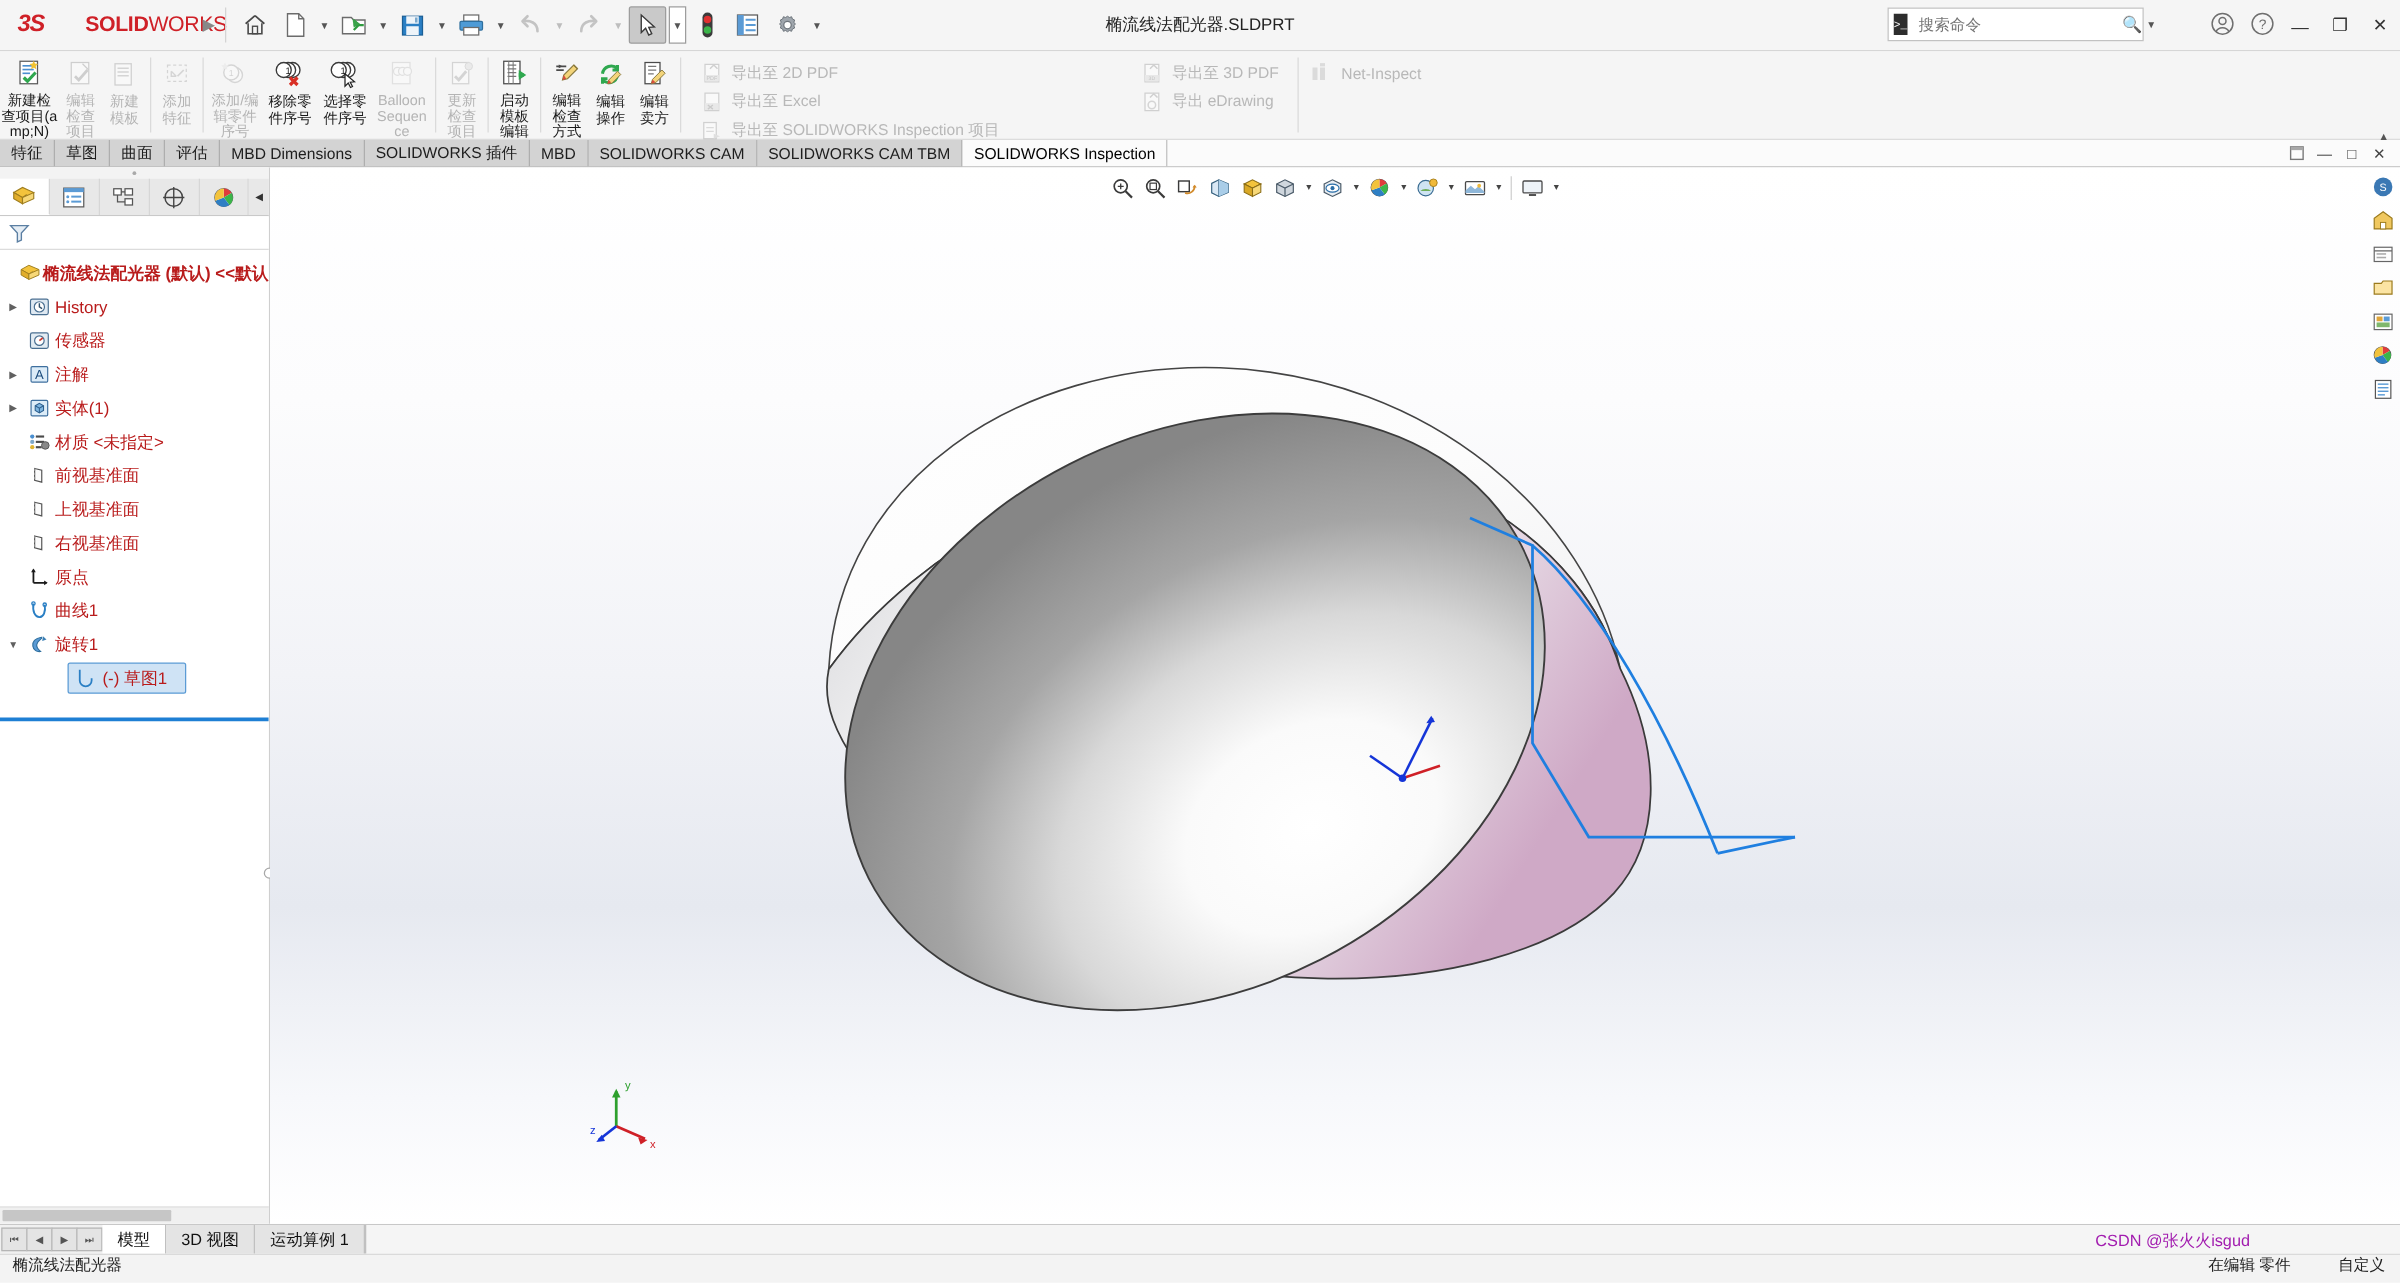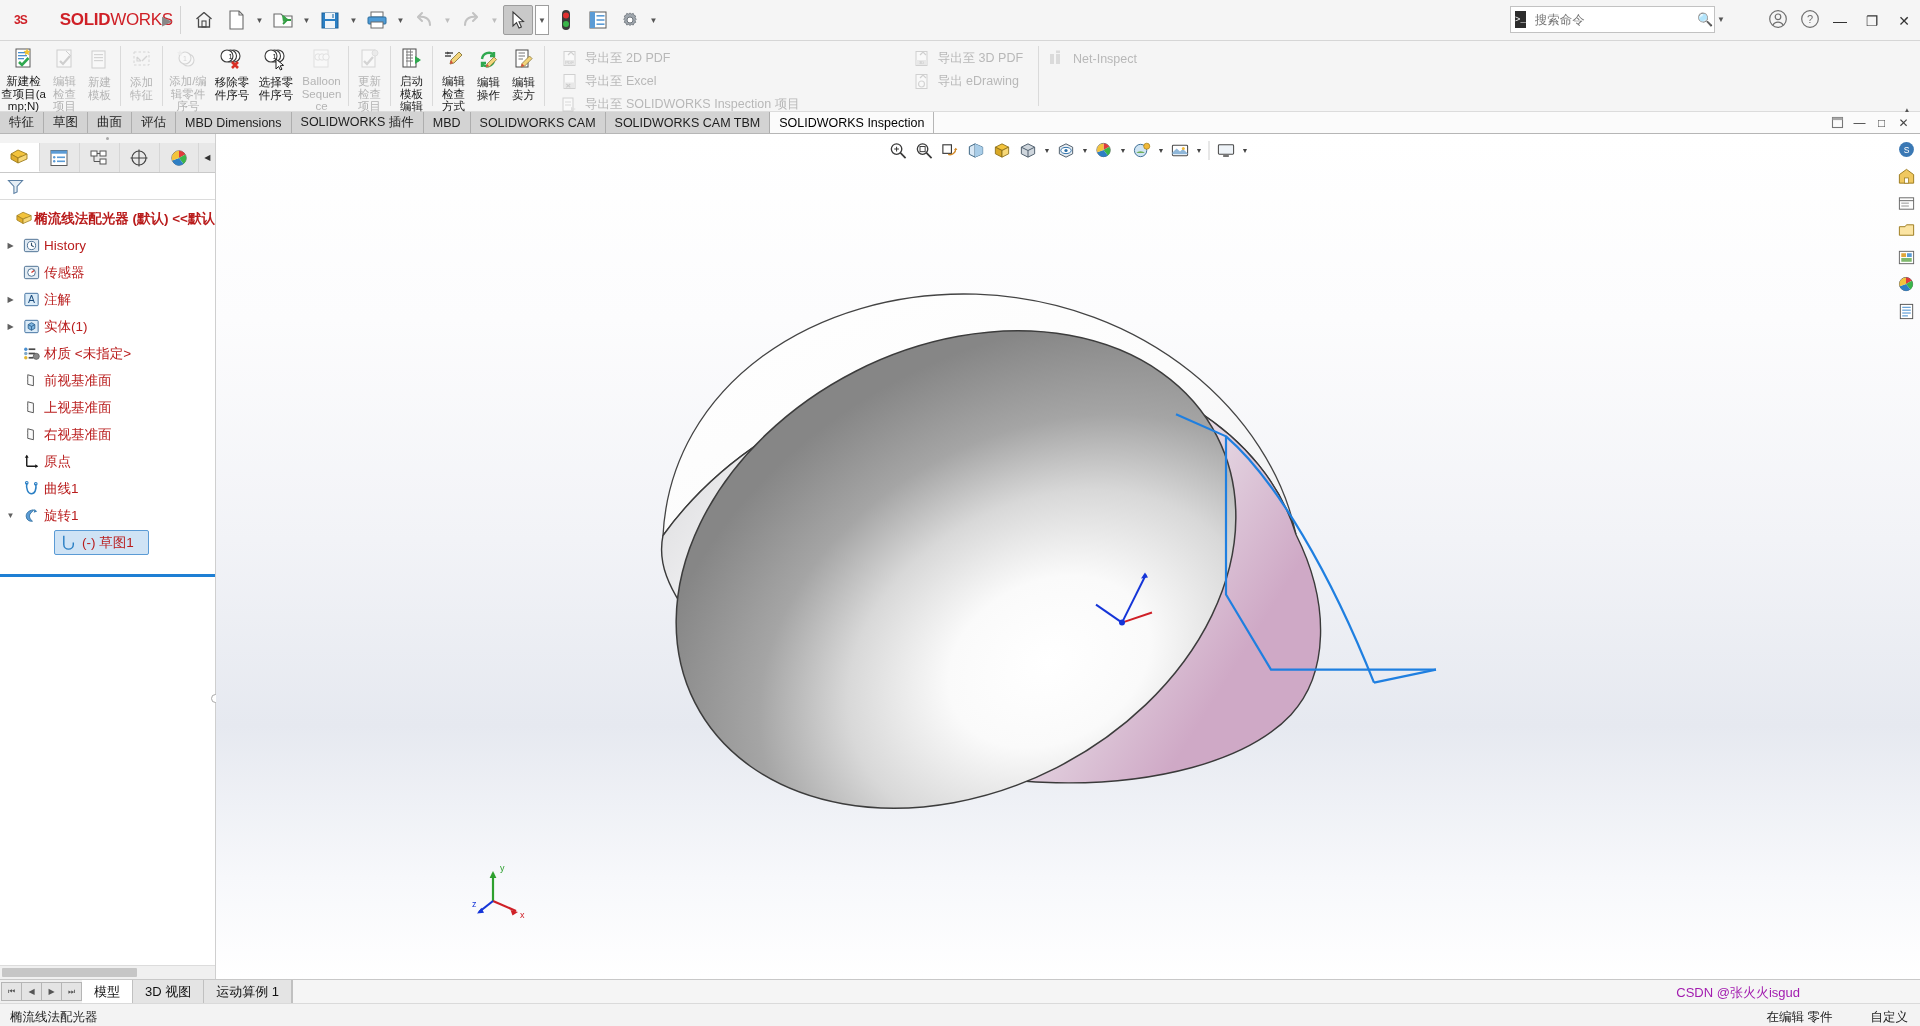--- a/index.html
+++ b/index.html
@@ -12,21 +12,21 @@
     -webkit-font-smoothing:antialiased;
   }
   .app { position:relative; width:1920px; height:1026px; display:flex; flex-direction:column; background:#f5f5f5; }
 
   
   .titlebar {
     height:41px; min-height:41px; display:flex; align-items:center;
     background:#f5f5f5; border-bottom:1px solid #d6d6d6; position:relative;
   }
   .sw-logo { display:flex; align-items:center; padding-left:14px; width:150px; }
-  .sw-logo .ds { color:#cf2027; font-weight:bold; font-size:12px; letter-spacing:-1px; }
+  .sw-logo .ds { color:#cf2027; font-weight:bold; font-size:19px; letter-spacing:-1px; font-style:italic; }
   .sw-logo .solid { color:#cf2027; font-weight:bold; font-size:17px; letter-spacing:-0.3px;margin-left:33px; }
   .sw-logo .works { color:#cf2027; font-weight:normal; font-size:17px; letter-spacing:-0.3px; }
   .logo-arrow { color:#888; font-size:13px; margin-left:12px; }
   .tb-sep { width:1px; height:28px; background:#d4d4d4; margin:0 8px; }
   .tb-group { display:flex; align-items:center; gap:2px; }
   .tb-btn {
     width:30px; height:30px; display:flex; align-items:center; justify-content:center;
     border:1px solid transparent; border-radius:2px; cursor:default; position:relative;
   }
   .tb-btn.sel { background:#c9c9c9; border:1px solid #9d9d9d; }
@@ -156,21 +156,21 @@
   
   .bottomstrip { height:24px; min-height:24px; display:flex; align-items:stretch; background:#f0f0f0; border-top:1px solid #c8c8c8; }
   .navbtns { display:flex; align-items:center; padding:0 1px; }
   .navb { width:21px; height:19px; display:flex; align-items:center; justify-content:center; border:1px solid #b5b5b5; background:#e4e4e4; margin-right:-1px; font-size:8px; color:#555; }
   .btab { display:flex; align-items:center; padding:0 12px; font-size:13px; color:#111; border-right:1px solid #c0c0c0; background:#e4e4e4; cursor:default; }
   .btab.active { background:#fff; }
   .btab-tail { flex:1; background:#f5f5f5; border-left:1px solid #c0c0c0; }
 
   
   .statusbar {
-    height:23px; min-height:23px; display:flex; align-items:flex-end;
+    height:23px; min-height:23px; display:flex; align-items:flex-start;
     background:#f3f3f3; border-top:1px solid #dadada; font-size:12.5px; color:#222;
     padding:0 10px; position:relative;
   }
   .sb-left { }
   .sb-right { position:absolute; right:12px; display:flex; align-items:center; gap:38px; }
   .watermark {
     position:absolute; right:120px; bottom:24px; font-size:13px; color:#a21caf; z-index:20;
     white-space:nowrap;
   }
 </style>
@@ -278,20 +278,21 @@
 
       <div class="tb-btn">
         <svg width="20" height="20" viewBox="0 0 20 20">
             <path d="M10 3 l1.5 1 1.8-.6 .6 1.8 1.8.8 -.6 1.8 1.2 1.4 -1.2 1.4 .6 1.8 -1.8 .8 -.6 1.8 -1.8-.6 -1.5 1 -1.5-1 -1.8 .6 -.6-1.8 -1.8-.8 .6-1.8 -1.2-1.4 1.2-1.4 -.6-1.8 1.8-.8 .6-1.8 1.8 .6z" fill="#9fa6ad" stroke="#6e757c" stroke-width="0.8"></path>
             <circle cx="10" cy="10" r="3" fill="#fff" stroke="#6e757c" stroke-width="1"></circle>
           </svg>
       </div>
       <div class="tb-caret">▼</div>
     </div>
 
+    <div class="titlebar-title">椭流线法配光器.SLDPRT</div>
 
     <div class="search-box">
       <div class="search-prompt">&gt;_</div>
       <input class="search-input" placeholder="搜索命令" style="">
       <span class="search-mag">🔍</span>
       <span class="search-caret">▼</span>
     </div>
 
     <div class="title-icons">
       <div class="title-ic">

